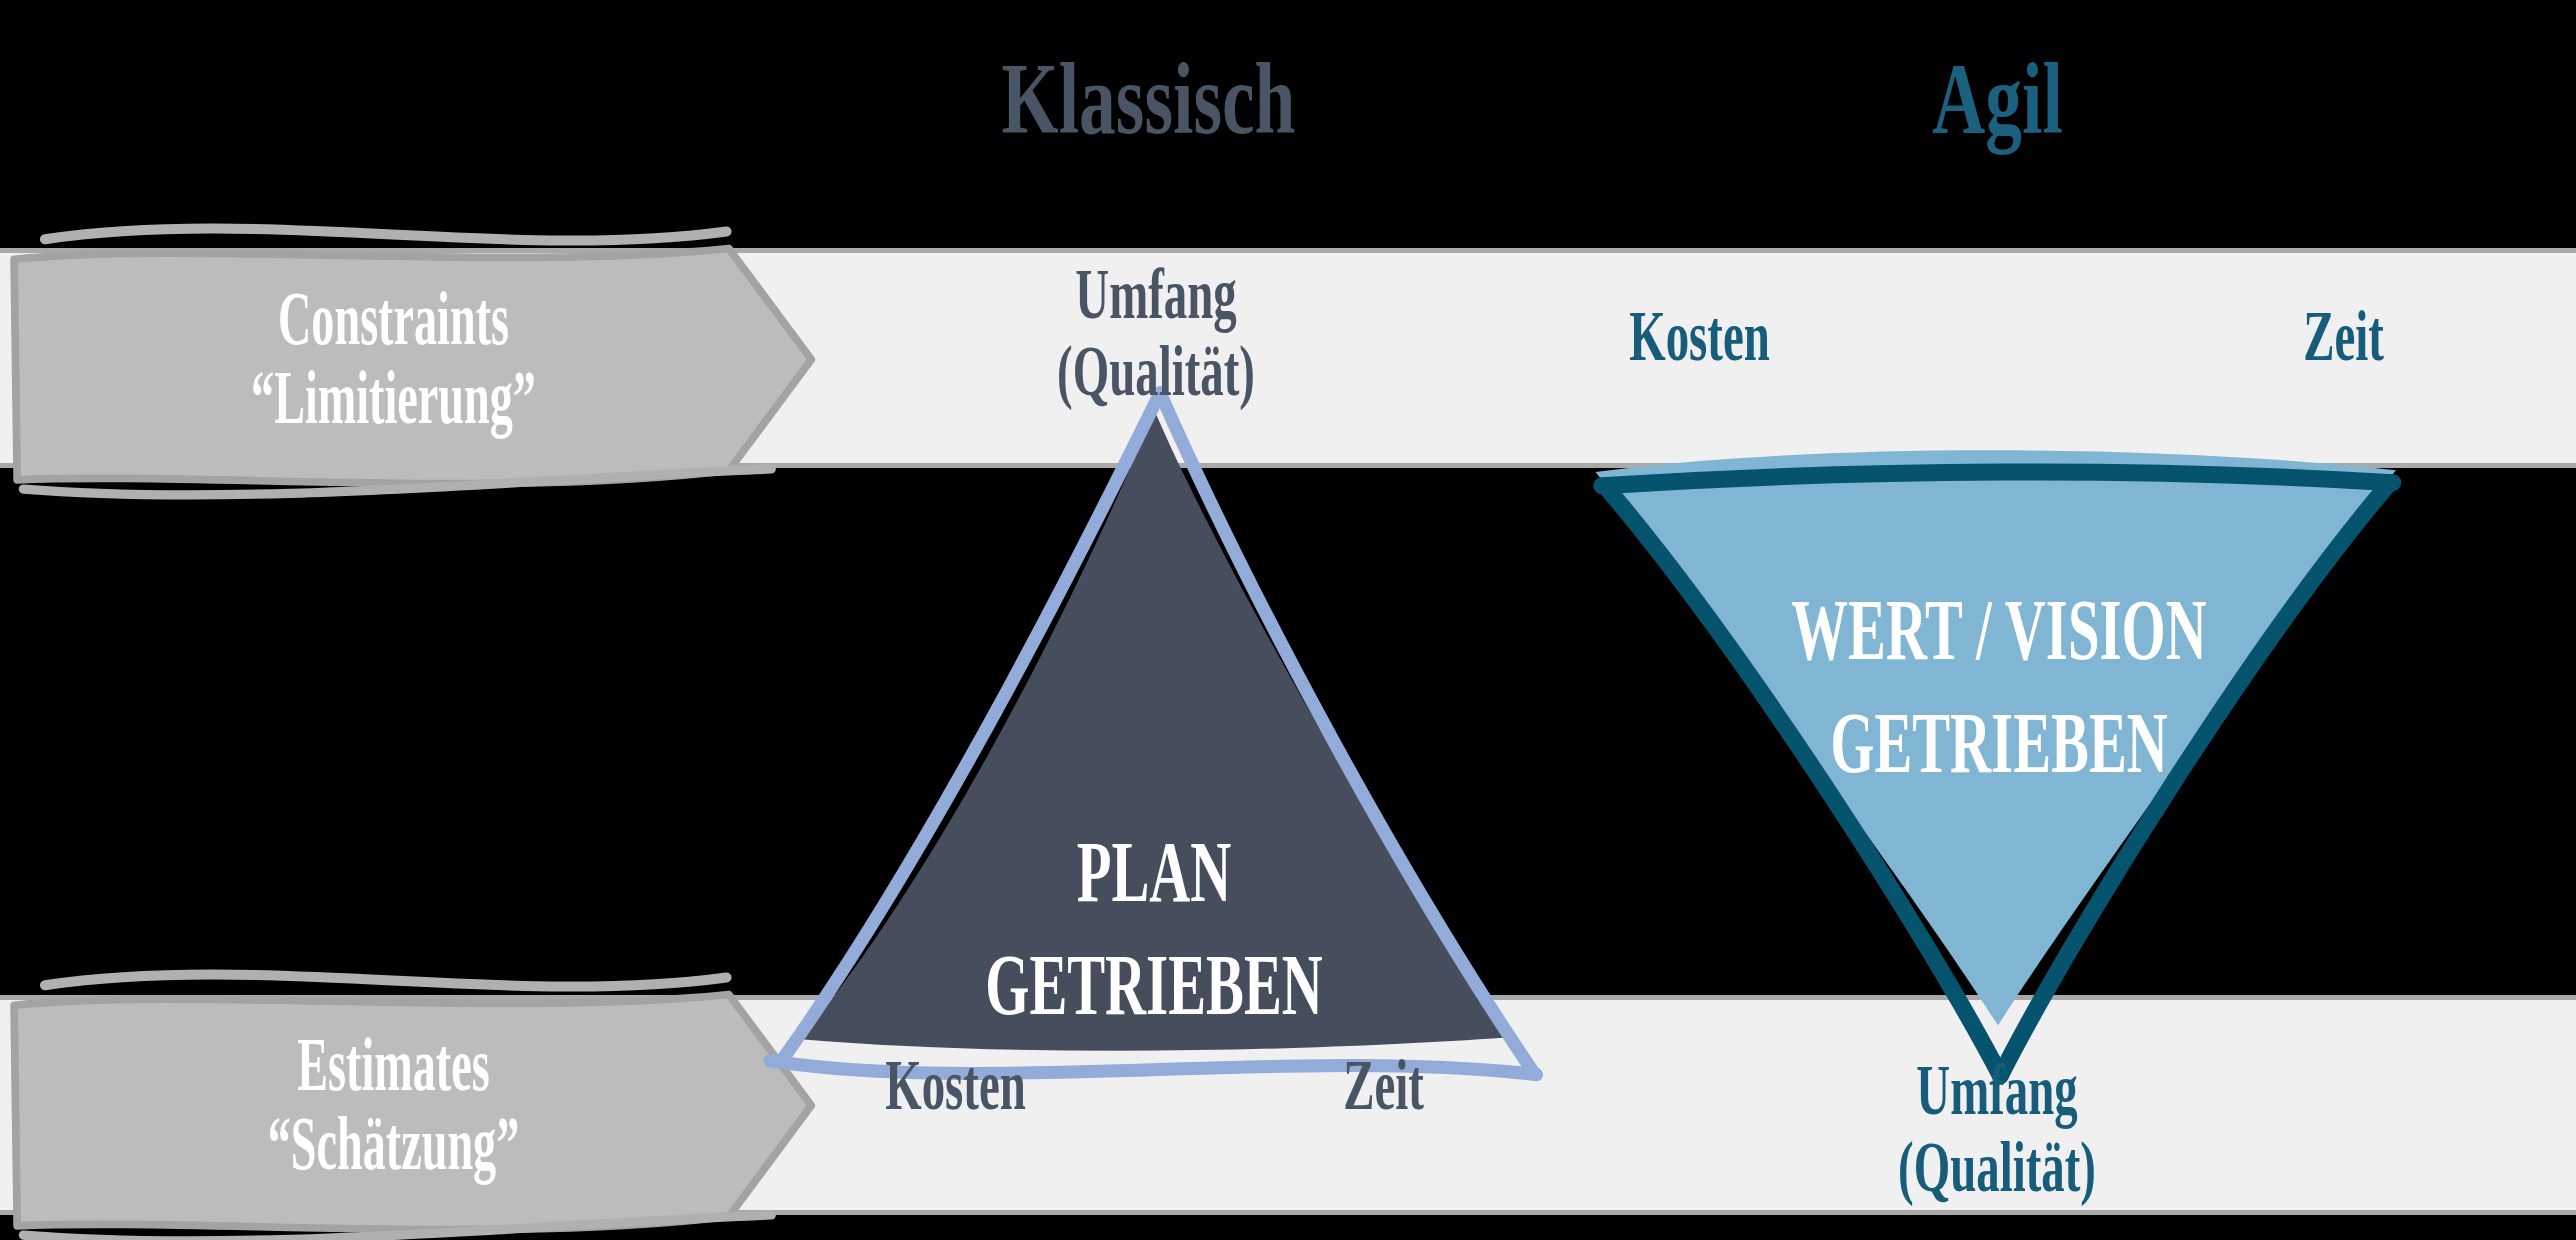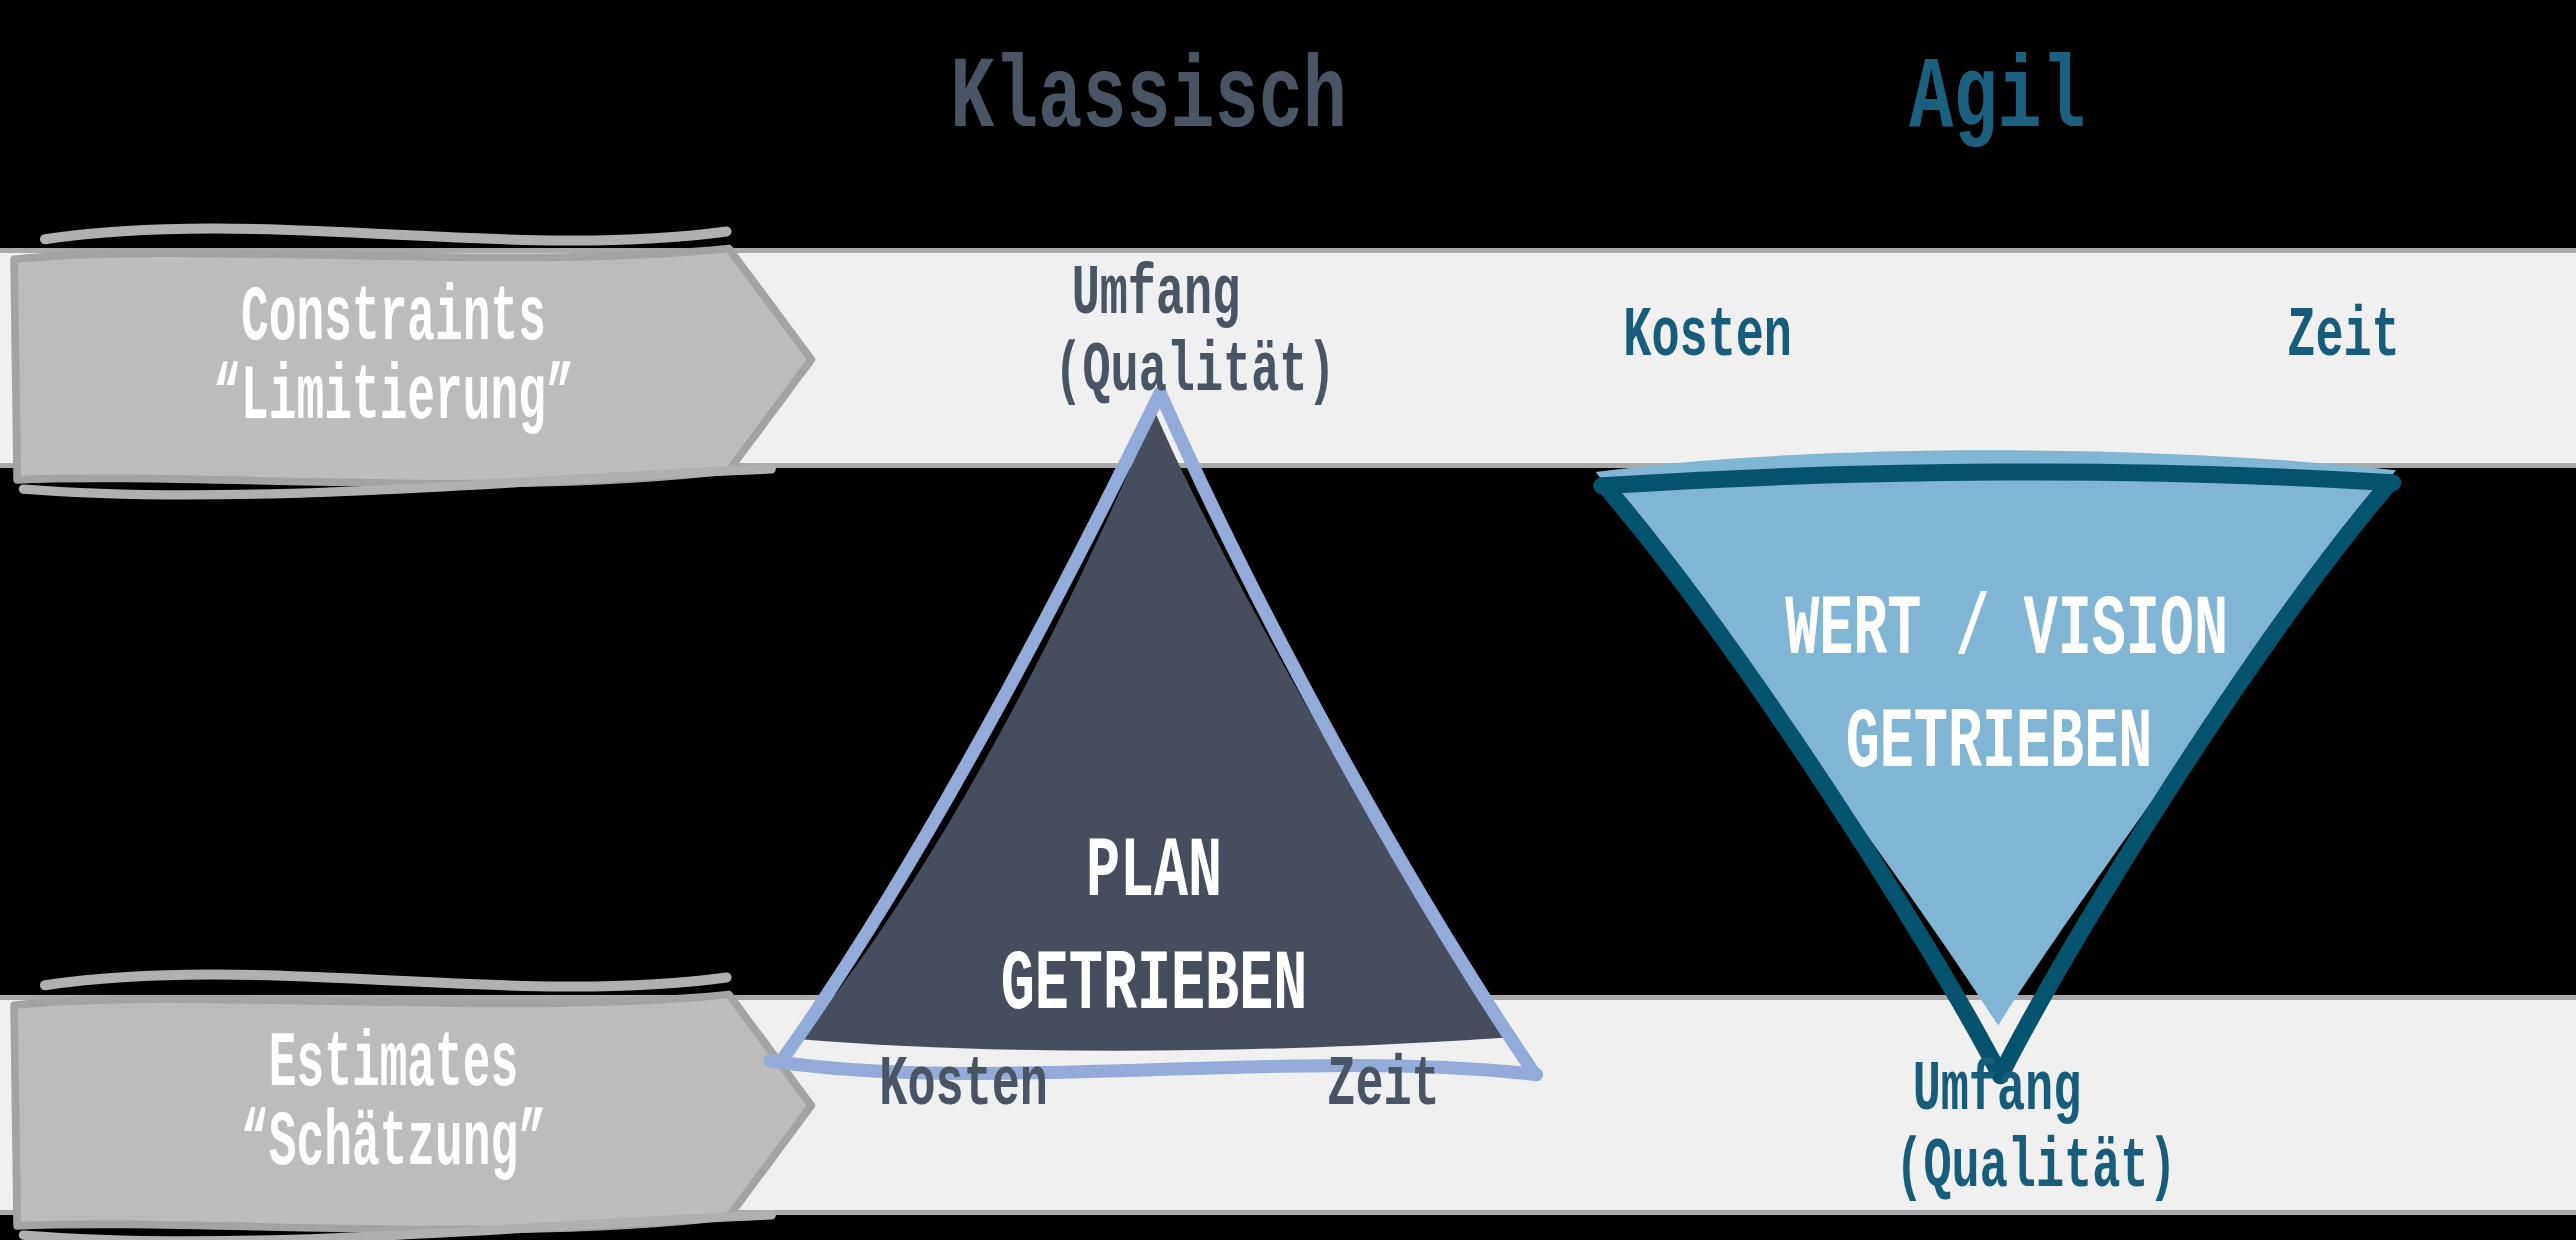--- a/index.html
+++ b/index.html
@@ -18,21 +18,21 @@
     --light_triangle:#80b6d3;
     --teal_stroke:#06536e;
     --white_text:#ffffff;
   }
   html,body{margin:0;padding:0;background:var(--bg);}
   #stage{
     position:relative;
     width:2576px;height:1241px;
     overflow:hidden;
     background:var(--bg);
-    font-family:Liberation Mono, monospace;
+    font-family:Liberation Serif, serif;
   }
   .band{
     position:absolute;
     left:-9.3px;width:2595px;height:210px;
     background:var(--band_fill);
     border:5.4px solid var(--band_border);
   }
   .band.top{top:248px;}
   .band.bottom{top:995px;}
   .svg-abs{position:absolute;}

